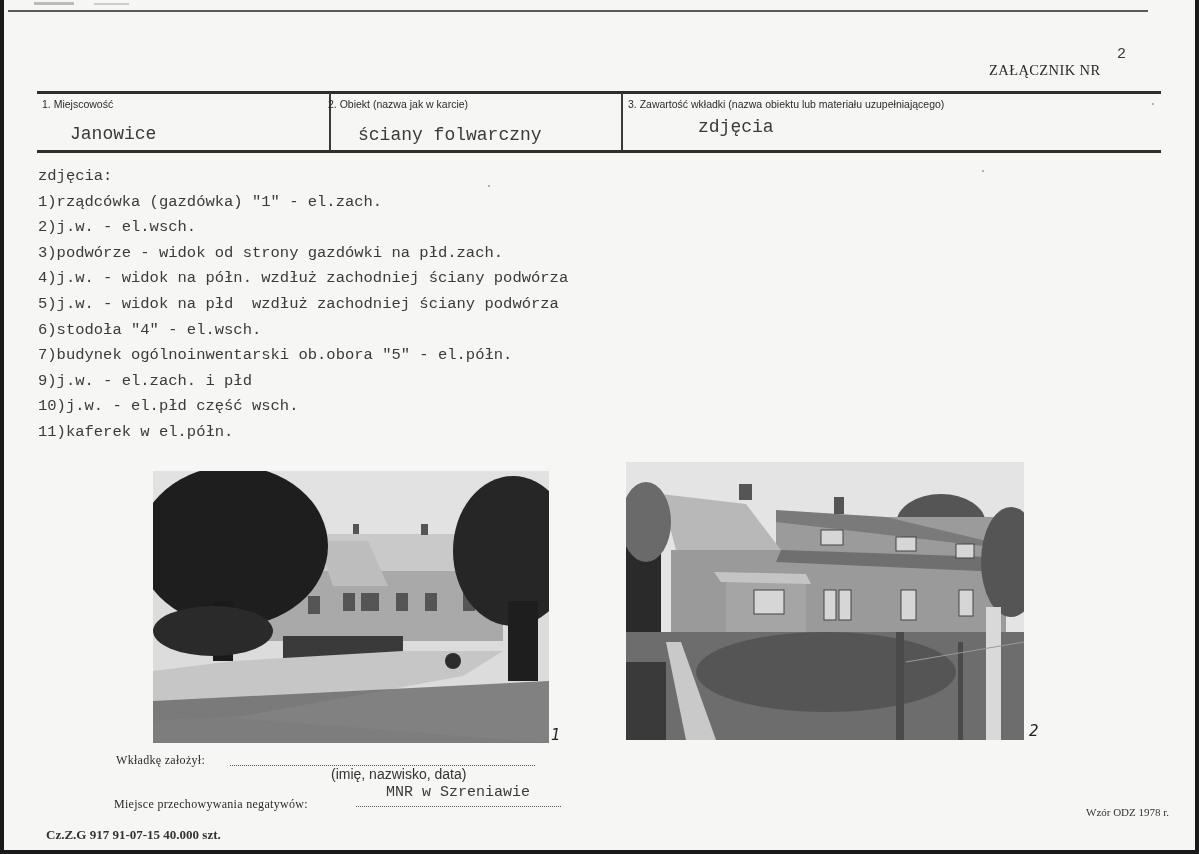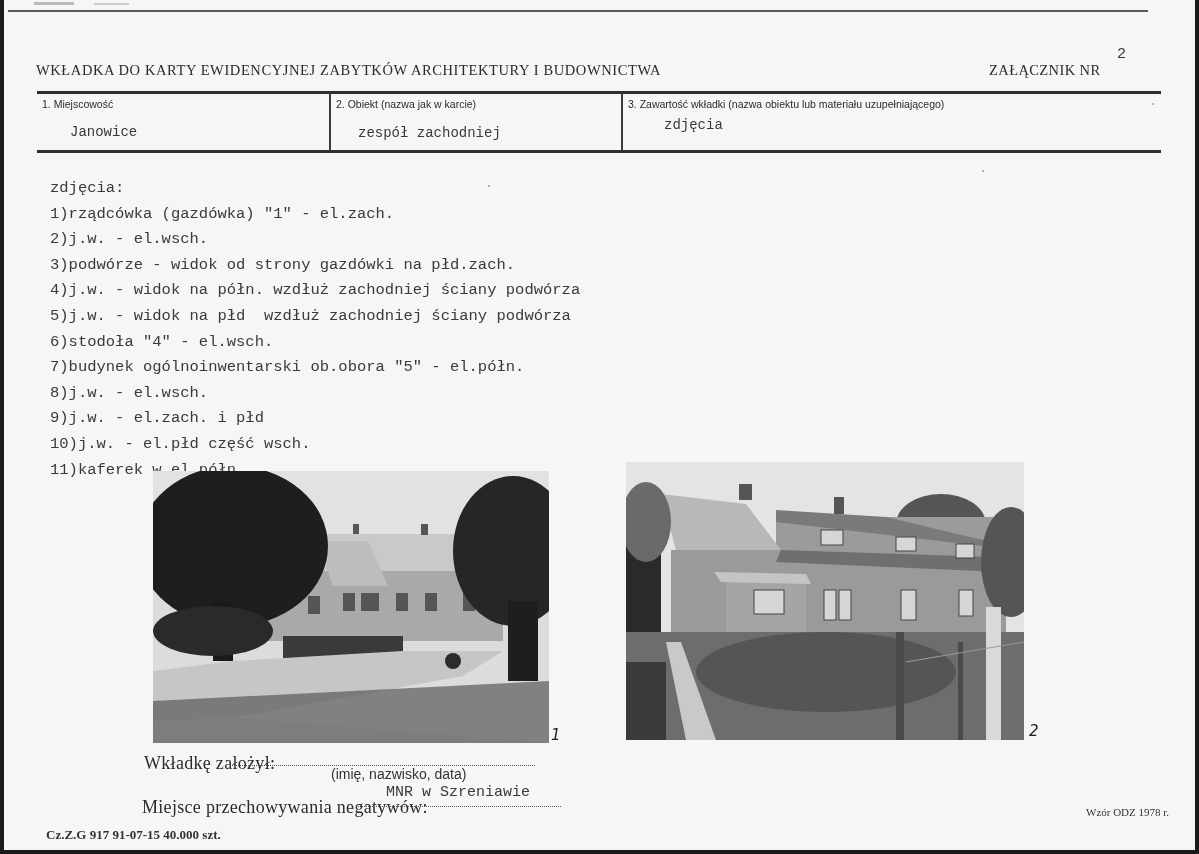--- a/index.html
+++ b/index.html
@@ -38,54 +38,53 @@
   .rule-b { top: 150px; }
   .col-div { position: absolute; top: 93px; width: 1.5px; height: 58px; background: #3a3a3a; }
   .div-1 { left: 325px; }
   .div-2 { left: 617px; }
 
   .field-label {
     position: absolute; top: 98px; font-size: 10.5px; color: #2b2b2b;
     font-family: "Liberation Sans", sans-serif;
   }
   .fl-1 { left: 38px; }
-  .fl-2 { left: 332px; }
+  .fl-2 { left: 324px; }
   .fl-3 { left: 624px; }
 
   .typed {
     font-family: "Liberation Mono", monospace; color: #3a3a3a;
   }
-  .fv { position: absolute; font-size: 14px; }
+  .fv { position: absolute; font-size: 18px; }
   .fv-1 { left: 66px; top: 124px; }
   .fv-2 { left: 354px; top: 125px; }
-  .fv-3 { left: 660px; top: 117px; }
+  .fv-3 { left: 694px; top: 117px; }
 
   .content-list {
-    position: absolute; left: 34px; top: 164px; margin: 12px; padding: 0; list-style: none;
+    position: absolute; left: 34px; top: 164px; margin: 0; padding: 0; list-style: none;
     font-size: 15.5px; line-height: 25.6px;
   }
   .content-list li { white-space: pre; }
 
   .photo {
     position: absolute; overflow: hidden; background: #888;
   }
   .photo-1 { left: 149px; top: 471px; width: 396px; height: 272px; }
   .photo-2 { left: 622px; top: 462px; width: 398px; height: 278px; }
   .photo svg { display: block; width: 100%; height: 100%; }
 
   .photo-num {
     position: absolute; font-family: "DejaVu Sans", sans-serif; font-size: 15px; color: #222; font-style: italic;
   }
   .pn-1 { left: 547px; top: 726px; }
   .pn-2 { left: 1025px; top: 722px; }
 
   .sig-label {
-    position: absolute; font-size: 18px; color: #2b2b2b; letter-spacing: 0.3px;
+    position: absolute; font-size: 12px; color: #2b2b2b; letter-spacing: 0.3px;
     font-family: "Liberation Serif", serif;
-    margin-left: 28px;
   }
   .sl-1 { left: 112px; top: 753px; }
   .sl-2 { left: 110px; top: 797px; }
   .dotted {
     position: absolute; border-bottom: 1px dotted #555; height: 0;
   }
   .dot-1 { left: 226px; top: 765px; width: 305px; }
   .dot-2 { left: 352px; top: 806px; width: 205px; }
   .sig-value { position: absolute; font-size: 16px; }
   .sv-1 { left: 252px; top: 746px; text-decoration: underline; text-decoration-style: dotted; }
@@ -104,47 +103,45 @@
   .speck { position: absolute; width: 2px; height: 2px; background: #999; border-radius: 1px; }
 </style>
 </head>
 <body>
 
 <div class="sheet">
   <div class="top-scribble"></div>
   <div class="top-scribble2"></div>
   <div class="top-rule"></div>
 
-  <div class="title">WKŁADKA DO KARTY EWIDENCYJNEJ ZABYTKÓW ARCHITEKTURY I BUDOWNICTWA</div>
   <div class="annex-label">ZAŁĄCZNIK NR</div>
   <div class="annex-number typed">2</div>
 
   <div class="rule-thick rule-a"></div>
   <div class="rule-thick rule-b"></div>
   <div class="col-div div-1"></div>
   <div class="col-div div-2"></div>
 
   <div class="field-label fl-1">1. Miejscowość</div>
   <div class="field-label fl-2">2. Obiekt (nazwa jak w karcie)</div>
   <div class="field-label fl-3">3. Zawartość wkładki (nazwa obiektu lub materiału uzupełniającego)</div>
 
   <div class="fv fv-1 typed">Janowice</div>
-  <div class="fv fv-2 typed">zespół zachodniej</div>
+  <div class="fv fv-2 typed">ściany folwarczny</div>
   <div class="fv fv-3 typed">zdjęcia</div>
 
   <ul class="content-list typed">
     <li>zdjęcia:</li>
     <li>1)rządcówka (gazdówka) "1" - el.zach.</li>
     <li>2)j.w. - el.wsch.</li>
     <li>3)podwórze - widok od strony gazdówki na płd.zach.</li>
     <li>4)j.w. - widok na półn. wzdłuż zachodniej ściany podwórza</li>
     <li>5)j.w. - widok na płd  wzdłuż zachodniej ściany podwórza</li>
     <li>6)stodoła "4" - el.wsch.</li>
     <li>7)budynek ogólnoinwentarski ob.obora "5" - el.półn.</li>
-    <li>8)j.w. - el.wsch.</li>
     <li>9)j.w. - el.zach. i płd</li>
     <li>10)j.w. - el.płd część wsch.</li>
     <li>11)kaferek w el.półn.</li>
   </ul>
 
   <div class="photo photo-1" title="rządcówka (gazdówka) - elewacja zachodnia, black-and-white photo of house with trees and courtyard path">
     <svg viewBox="0 0 396 272" preserveAspectRatio="none">
       <rect width="396" height="272" fill="#dcdcdc"></rect>
       <rect y="0" width="396" height="120" fill="#e2e2e2"></rect>
 

